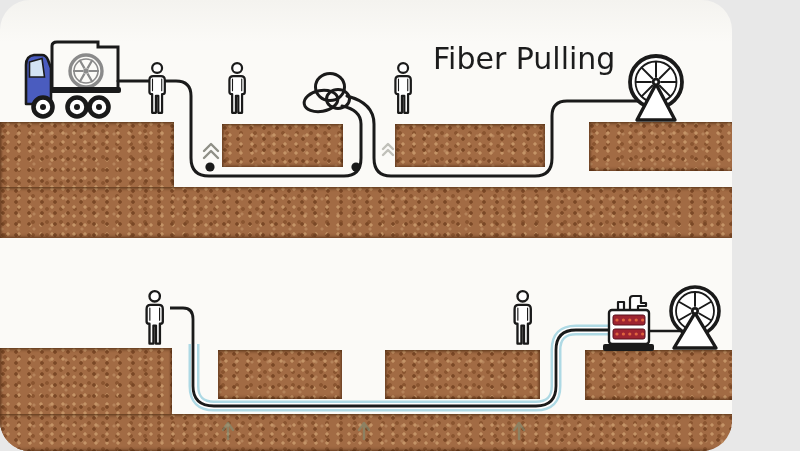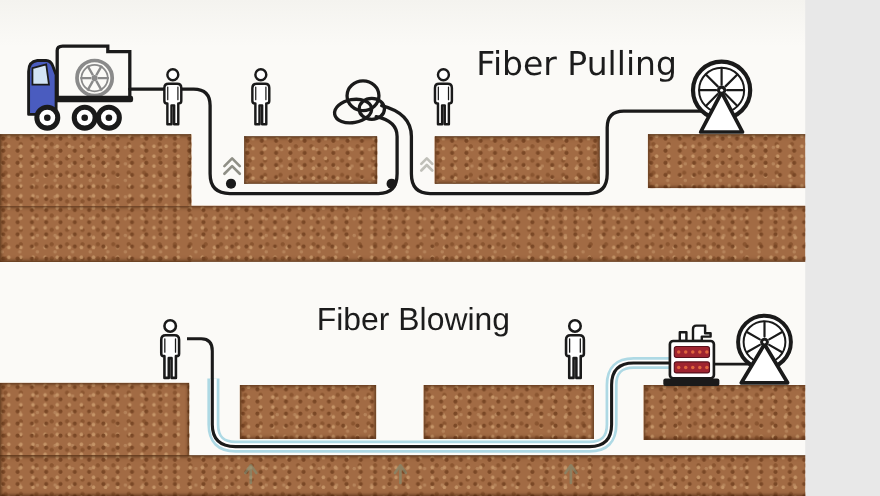--- a/index.html
+++ b/index.html
@@ -1,19 +1,20 @@
 <!DOCTYPE html>
 <html style="--background: #fbfaf7; --text: #1c1c1c; --outline: #1a1a1a; --soil: #a26b44; --soil-dark: #7a4826; --soil-light: #c49467; --duct-blue: #aed9e4; --truck-cab: #4a5cbf; --truck-window: #d3e4f5; --drum-gray: #8a8a8a; --machine-red: #9e2430; --machine-dot: #e0653f; --chevron-gray: #8f8f86; --airflow-green: #7f9077;"><head>
 <meta charset="utf-8">
 <style>
   html,body{margin:0;padding:0;background:#e8e8e8;}
   .stage{
     position:relative;width:732px;height:451px;overflow:hidden;
     background:linear-gradient(180deg,#f4f3ef 0px,var(--background,#fbfaf7) 42px,var(--background,#fbfaf7) 100%);
     font-family:"DejaVu Sans",sans-serif;
+    border-radius:30px;
   }
   .soil{
     position:absolute;
     background-color:var(--soil,#a26b44);
     background-image:
       radial-gradient(circle at 3px 4px, var(--soil-dark,#7a4826) 0 1.4px, transparent 2.2px),
       radial-gradient(circle at 8px 2px, var(--soil-light,#c49467) 0 1.3px, transparent 2px),
       radial-gradient(circle at 5px 9px, #8a5530 0 1.5px, transparent 2.3px),
       radial-gradient(circle at 11px 7px, #6e3f20 0 1.1px, transparent 1.8px),
       radial-gradient(circle at 2px 12px, #b5835a 0 1.2px, transparent 1.9px);
@@ -159,15 +160,14 @@
       <circle class="icon-fill-thick" style="stroke-width:3.6" cx="695" cy="311" r="24"></circle>
       <circle class="c-line-thin" style="stroke-width:1.8" cx="695" cy="311" r="19"></circle>
       <path class="c-line-thin" d="M695,316 V329 M695,293 V306 M699.3,313.5 L710.6,320 M679.4,302 L690.7,308.5 M690.7,313.5 L679.4,320 M699.3,308.5 L710.6,302"></path>
       <path class="icon-fill-thick" d="M695,313 L674,348 H716 Z"></path>
       <circle class="dot" cx="695" cy="311" r="4"></circle>
         <circle fill="#fff" cx="695" cy="311" r="1.3"></circle>
     </g>
   </svg>
 
   <div class="title" id="title-pulling">Fiber Pulling</div>
-  <div class="title" id="title-blowing">Fiber Blowing</div>
 
 </div>
 
 </body></html>

